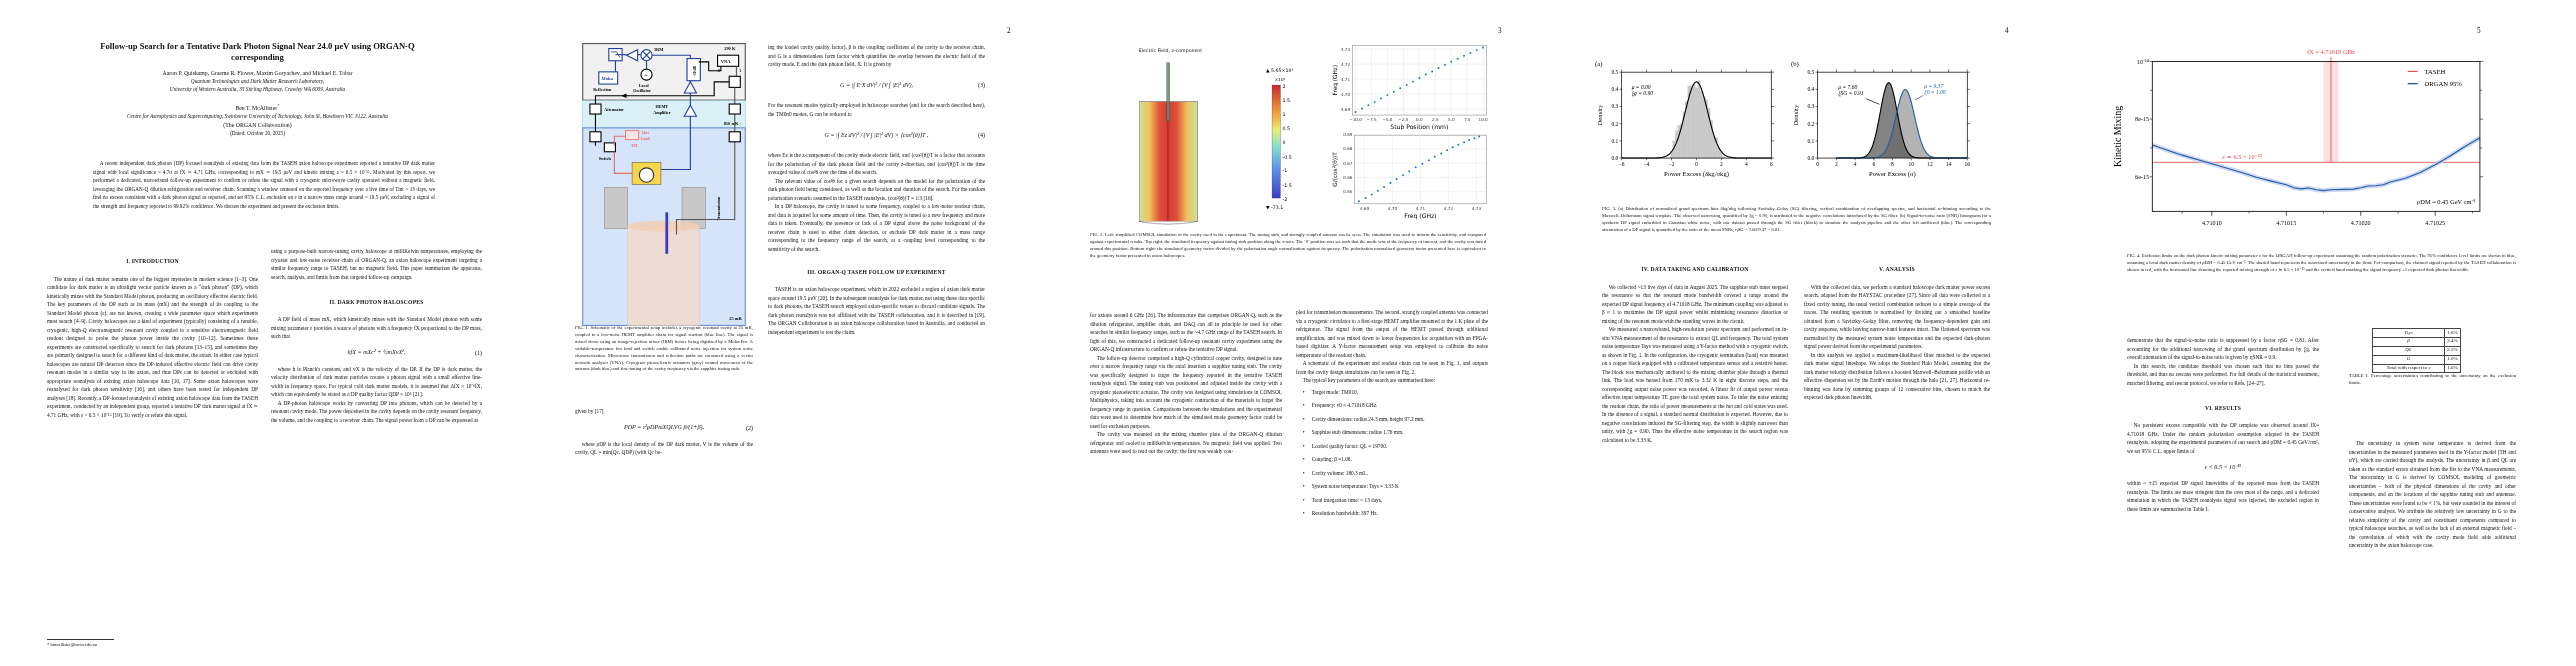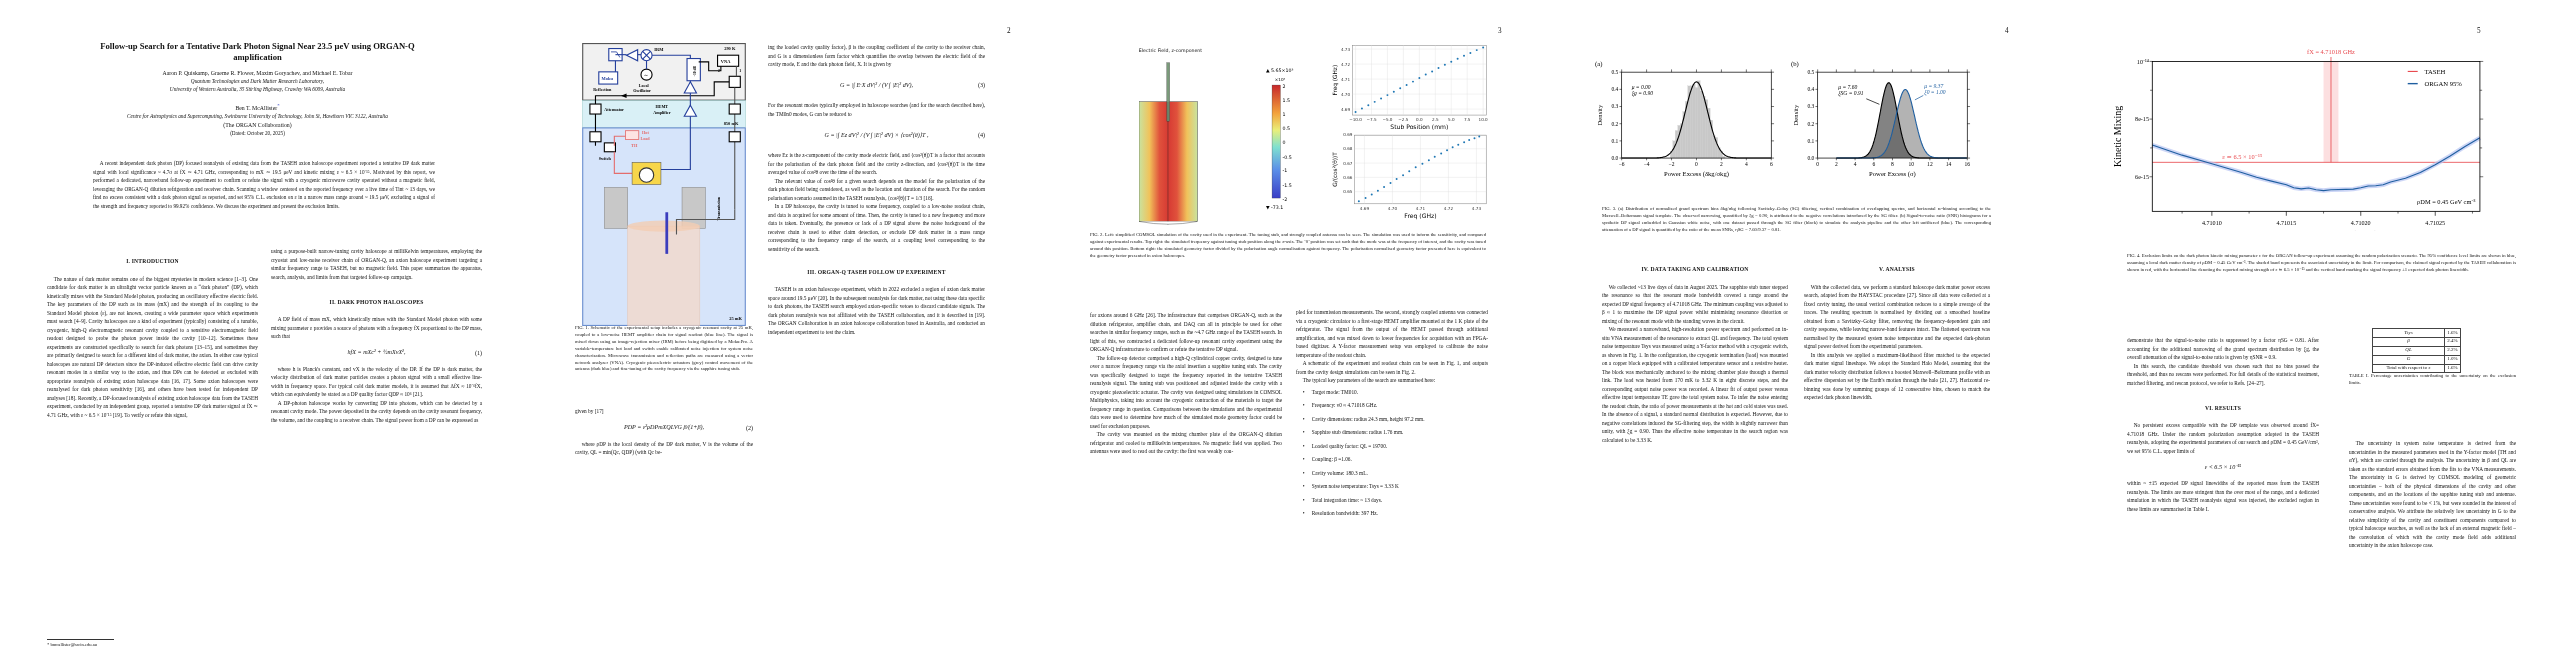--- a/index.html
+++ b/index.html
@@ -37,22 +37,22 @@
 </style>
 </head>
 <body>
 
 <div class="arxiv-stamp">
   <span>arXiv:2510.15361v1  [hep-ex]  17 Oct 2025</span>
 </div>
 
 <div class="page" style="left:0;width:515px;">
   <div class="title">
-    <div>Follow-up Search for a Tentative Dark Photon Signal Near 23.5 μeV using ORGAN-Q</div>
-    <div>amplification</div>
+    <div>Follow-up Search for a Tentative Dark Photon Signal Near 24.0 μeV using ORGAN-Q</div>
+    <div>corresponding</div>
   </div>
   <div class="authors" style="top:70px;">
     <div>Aaron P. Quiskamp, Graeme R. Flower, Maxim Goryachev, and Michael E. Tobar</div>
     <div class="affil">Quantum Technologies and Dark Matter Research Laboratory,</div>
     <div class="affil">University of Western Australia, 35 Stirling Highway, Crawley WA 6009, Australia</div>
   </div>
   <div class="authors" style="top:102px;">
     <div><span>Ben T. McAllister</span><sup class="cite">*</sup></div>
     <div class="affil">Centre for Astrophysics and Supercomputing, Swinburne University of Technology, John St, Hawthorn VIC 3122, Australia</div>
     <div style="margin-top:1.7px;">(The ORGAN Collaboration)</div>

